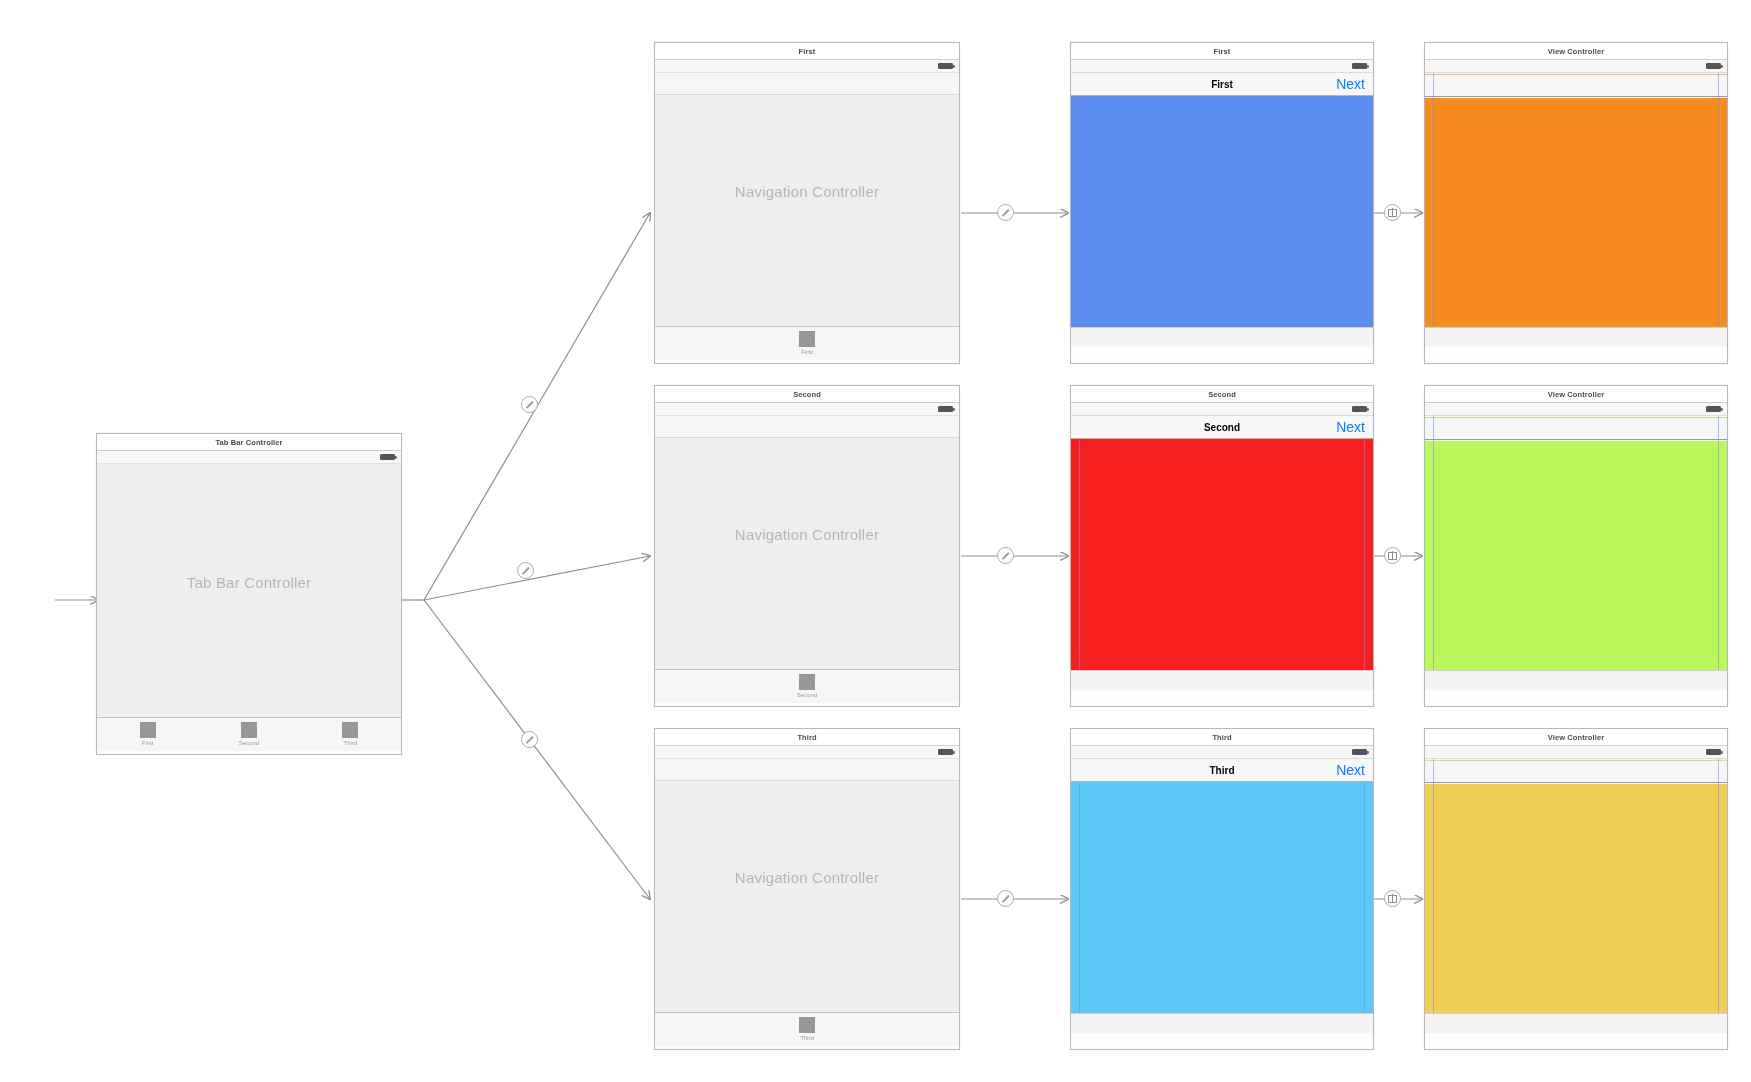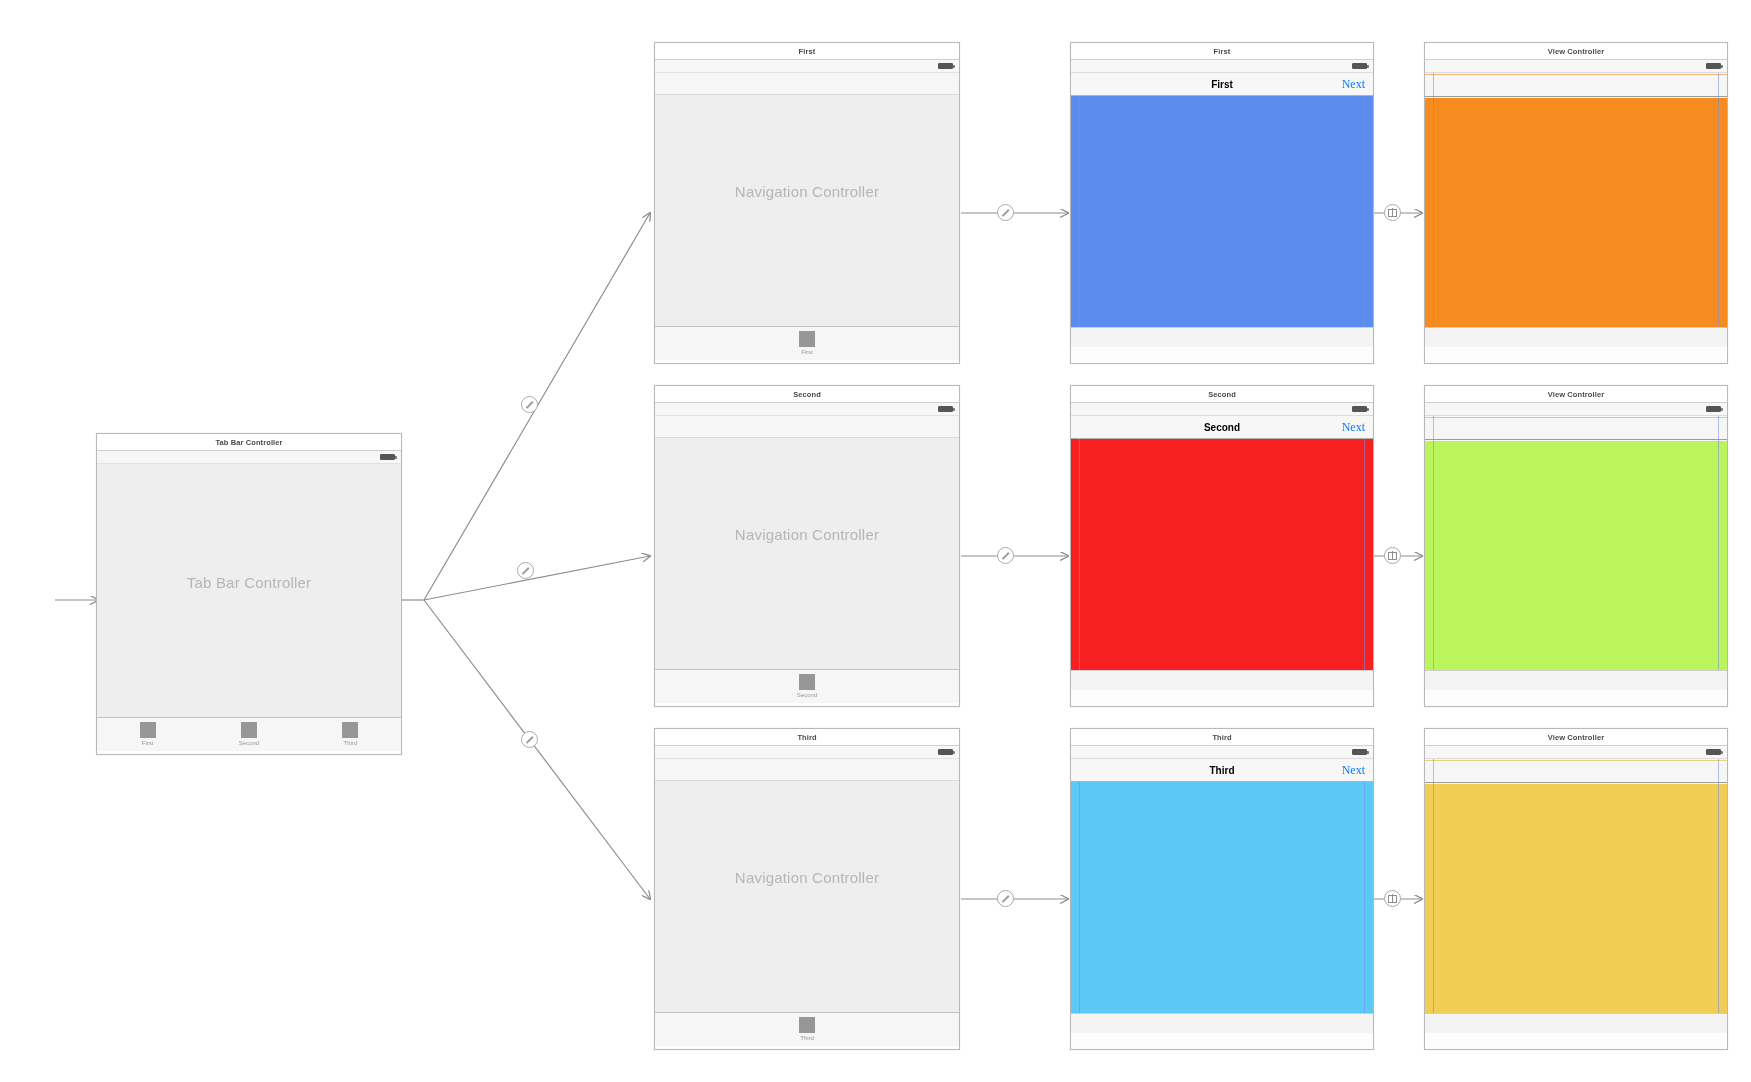--- a/index.html
+++ b/index.html
@@ -89,23 +89,22 @@
   .nav-title {
     font-size: 10px;
     font-weight: bold;
     color: #000;
   }
   .nav-right-btn {
     position: absolute;
     right: 8px;
     top: 50%;
     transform: translateY(-50%);
-    font-size: 12px;
+    font-size: 14px;
     color: #0a7cff;
-    font-family: Liberation Serif, serif;
   }
 
   
   .placeholder-label {
     position: absolute;
     left: 0;
     right: 0;
     top: 50%;
     transform: translateY(-50%);
     text-align: center;

